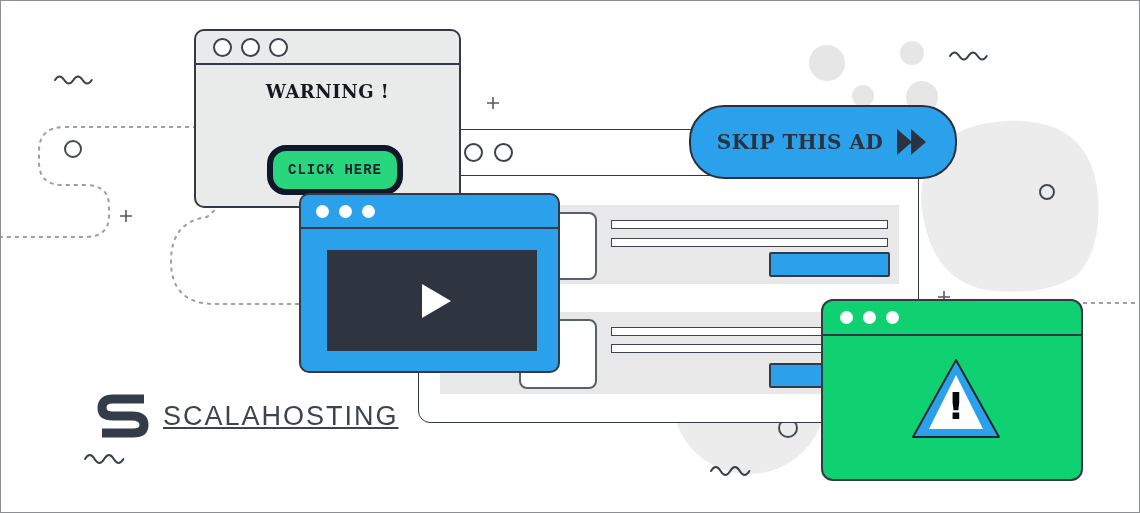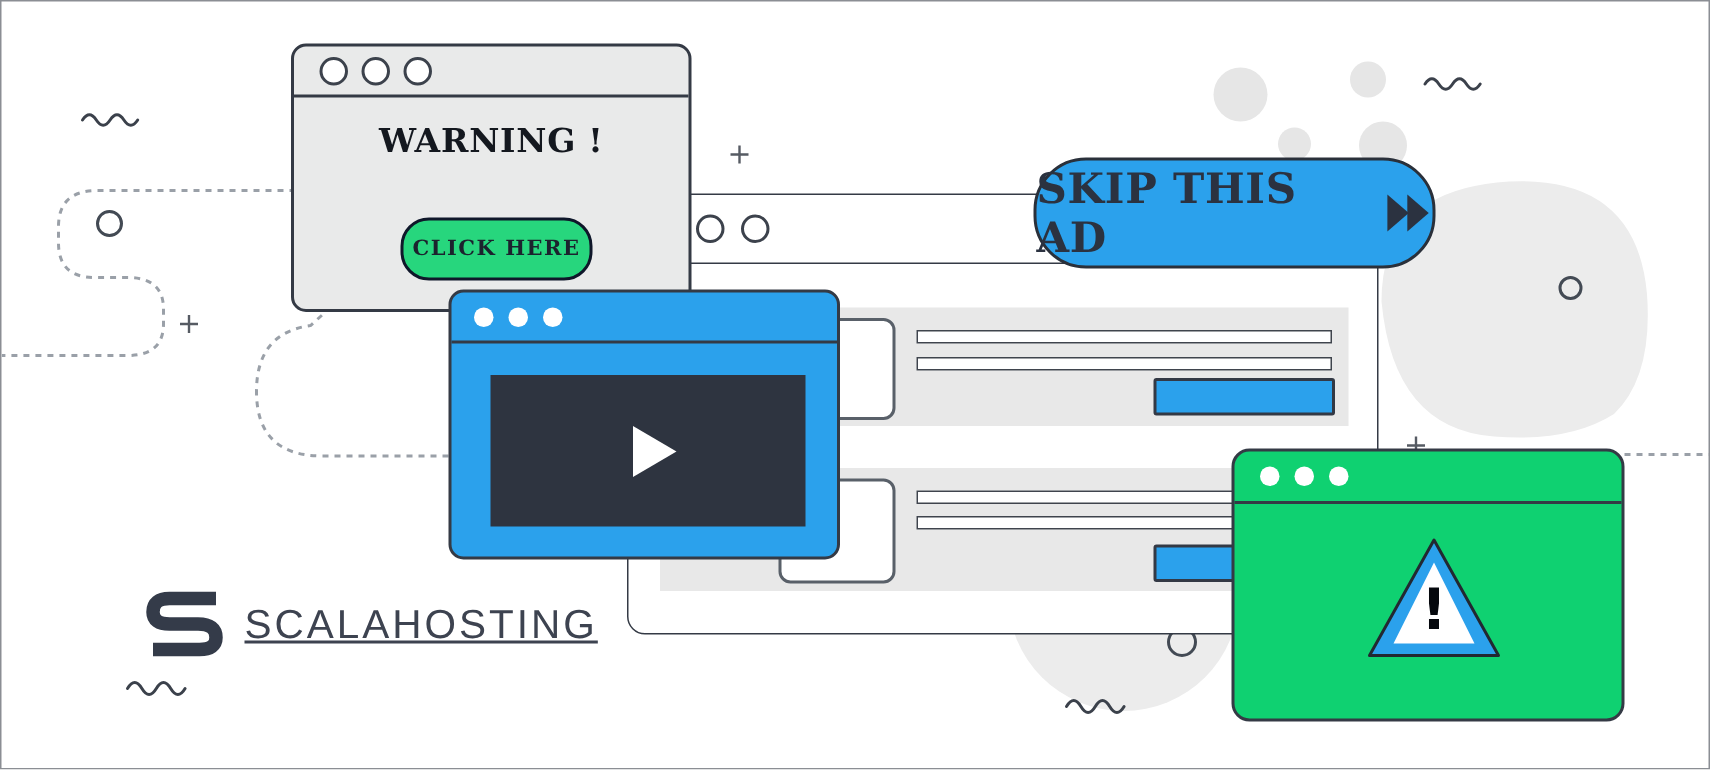--- a/index.html
+++ b/index.html
@@ -17,27 +17,27 @@
   .slab{font-family:"DejaVu Serif","Liberation Serif",serif;font-weight:700;}
   
   .band{position:absolute;background:#e8e8e8;}
   .imgbox{position:absolute;background:#fff;border:2px solid #596069;border-radius:8px;}
   .tline{position:absolute;background:#fff;border:1.5px solid #3f444d;height:7px;}
   .bluebtn{position:absolute;background:#2ba1ec;border:2px solid #333945;border-radius:2px;}
   
   .warnwin{background:#e9eaea;border-radius:10px;}
   .greenbtn{
     position:absolute;display:flex;align-items:center;justify-content:center;
-    background:#27d67d;border:2px solid #0f172a;border-radius:19px;cursor:pointer;
-    color:#1c222e;font-size:14px;letter-spacing:1px;
+    background:#27d67d;border:6px solid #0f172a;border-radius:19px;cursor:pointer;
+    color:#1c222e;font-size:14px;letter-spacing:1px;font-family:Liberation Mono, monospace;
   }
   .skip{
     position:absolute;display:flex;align-items:center;justify-content:center;gap:12px;
     background:#2ba1ec;border:2.5px solid #2a303a;border-radius:35px;cursor:pointer;
-    color:#2b3240;font-size:28px;letter-spacing:0.5px;
+    color:#2b3240;font-size:20px;letter-spacing:0.5px;
   }
   .playtri{
     width:0;height:0;border-top:17px solid transparent;border-bottom:17px solid transparent;
     border-left:29px solid #ffffff;
   }
   .excl{
     position:absolute;color:#05080d;font-weight:700;font-size:38px;
     font-family:"DejaVu Sans","Liberation Sans",sans-serif;text-align:center;
   }
   .logo{position:absolute;display:flex;align-items:center;gap:13px;}
@@ -97,21 +97,21 @@
     <div class="tline" style="left:192px;top:214px;width:275px;"></div>
     <div class="bluebtn" style="left:350px;top:233px;width:117px;height:21px;"></div>
   </div>
 
   <div class="win warnwin" style="left:193px;top:28px;width:267px;height:179px;z-index:2;">
     <div class="tb" style="height:34px;gap:9px;padding-left:17px;">
       <span class="dot outline"></span>
       <span class="dot outline"></span>
       <span class="dot outline"></span>
     </div>
-    <div class="slab" style="text-align:center;margin-top:16px;font-size:22px;letter-spacing:0.5px;color:#14181f;">WARNING !</div>
+    <div class="slab" style="text-align:center;margin-top:16px;font-size:18px;letter-spacing:0.5px;color:#14181f;">WARNING !</div>
     <div class="greenbtn slab" style="left:71px;top:114px;width:124px;height:38px;">CLICK HERE</div>
   </div>
 
   <div class="win" style="left:298px;top:192px;width:261px;height:180px;background:#2ba1ec;border-radius:10px;z-index:3;">
     <div class="tb" style="height:34px;gap:10px;padding-left:15px;">
       <span class="dot solid"></span>
       <span class="dot solid"></span>
       <span class="dot solid"></span>
     </div>
     <div class="abs" style="left:26px;top:55px;width:210px;height:101px;background:#2e3440;display:flex;align-items:center;justify-content:center;">

